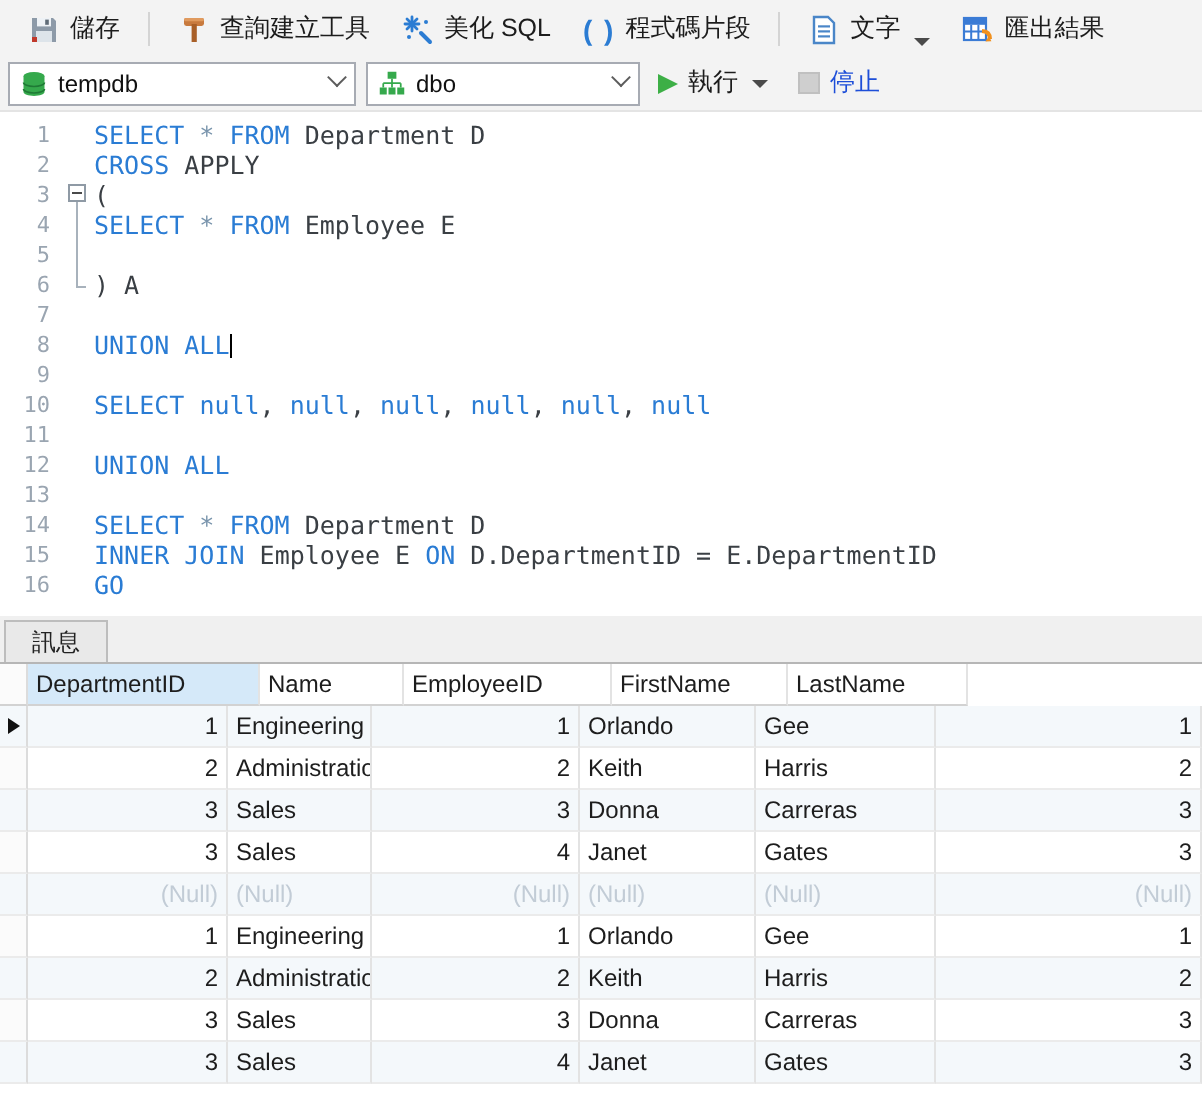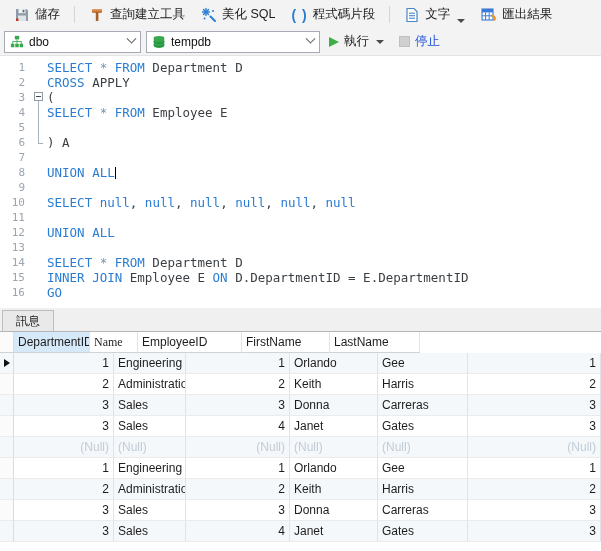--- a/index.html
+++ b/index.html
@@ -143,42 +143,42 @@
         <rect x="1" y="2" width="11" height="3.4" fill="#3a7bd5"></rect>
         <path d="M1 8.8h11M4.6 5.4v7.6M8.2 5.4v7.6" stroke="#3a7bd5" stroke-width="1"></path>
         <path d="M10 8.5c3 .2 4 1.6 4 4" stroke="#f0901e" stroke-width="2" fill="none"></path>
         <path d="M11.7 13.8l3-.2-1.2-2.6z" fill="#f0901e"></path>
       </svg>
       <span>匯出結果</span>
     </div>
   </div>
 
   <div class="connbar">
+    <div class="combo combo-db">
+      <svg class="icon16" viewBox="0 0 16 16" style="width:14px;height:14px">
+        <ellipse cx="8" cy="3.4" rx="6" ry="2.2" fill="#35a94c"></ellipse>
+        <path d="M2 3.4v9.2c0 1.2 2.7 2.2 6 2.2s6-1 6-2.2V3.4" fill="#35a94c"></path>
+        <path d="M2 7.2c0 1.2 2.7 2.2 6 2.2s6-1 6-2.2M2 10.9c0 1.2 2.7 2.2 6 2.2s6-1 6-2.2" stroke="#1f7a35" stroke-width="0.9" fill="none"></path>
+      </svg>
+      <span>tempdb</span>
+      <span class="spacer"></span>
+      <span class="chev"></span>
+    </div>
     <div class="combo combo-schema">
       <svg class="icon16" viewBox="0 0 16 16" style="width:14px;height:14px">
         <rect x="5.5" y="1" width="5" height="4" fill="#35a94c"></rect>
         <path d="M8 5v2.5M3 7.5h10M3 7.5V10M8 7.5V10M13 7.5V10" stroke="#35a94c" stroke-width="1" fill="none"></path>
         <rect x="1" y="10" width="4" height="4" fill="#35a94c"></rect>
         <rect x="6" y="10" width="4" height="4" fill="#35a94c"></rect>
         <rect x="11" y="10" width="4" height="4" fill="#35a94c"></rect>
       </svg>
       <span>dbo</span>
       <span class="spacer"></span>
       <span class="chev"></span>
     </div>
-    <div class="combo combo-db">
-      <svg class="icon16" viewBox="0 0 16 16" style="width:14px;height:14px">
-        <ellipse cx="8" cy="3.4" rx="6" ry="2.2" fill="#35a94c"></ellipse>
-        <path d="M2 3.4v9.2c0 1.2 2.7 2.2 6 2.2s6-1 6-2.2V3.4" fill="#35a94c"></path>
-        <path d="M2 7.2c0 1.2 2.7 2.2 6 2.2s6-1 6-2.2M2 10.9c0 1.2 2.7 2.2 6 2.2s6-1 6-2.2" stroke="#1f7a35" stroke-width="0.9" fill="none"></path>
-      </svg>
-      <span>tempdb</span>
-      <span class="spacer"></span>
-      <span class="chev"></span>
-    </div>
     <div class="runbtn">
       <span class="play"></span>
       <span>執行</span>
       <span class="caret-down"></span>
     </div>
     <div class="stopbtn">
       <span class="stopsq"></span>
       <span>停止</span>
     </div>
   </div>
@@ -275,22 +275,22 @@
       </div>
     </div>
 
   <div class="tabbar">
     <div class="tab">訊息</div>
   </div>
 
   <div class="grid" id="grid">
       <div class="grow ghead">
         <div class="sel"></div>
-        <div class="gcell hl" style="width: 76px;">DepartmentID</div>
-        <div class="gcell" style="width: 48px; font-family: Liberation Serif, serif;">Name</div>
+        <div class="gcell hl" style="width: 116px;">DepartmentID</div>
+        <div class="gcell" style="width: 72px;">Name</div>
         <div class="gcell" style="width: 104px;">EmployeeID</div>
         <div class="gcell" style="width: 88px;">FirstName</div>
         <div class="gcell" style="width: 90px;">LastName</div>
       </div>
       <div class="grow stripe">
         <div class="sel stripe">
           <div class="rowptr"></div>
         </div>
         <div class="gcell num" style="width: 100px;">1</div>
         <div class="gcell" style="width: 72px;">Engineering</div>

